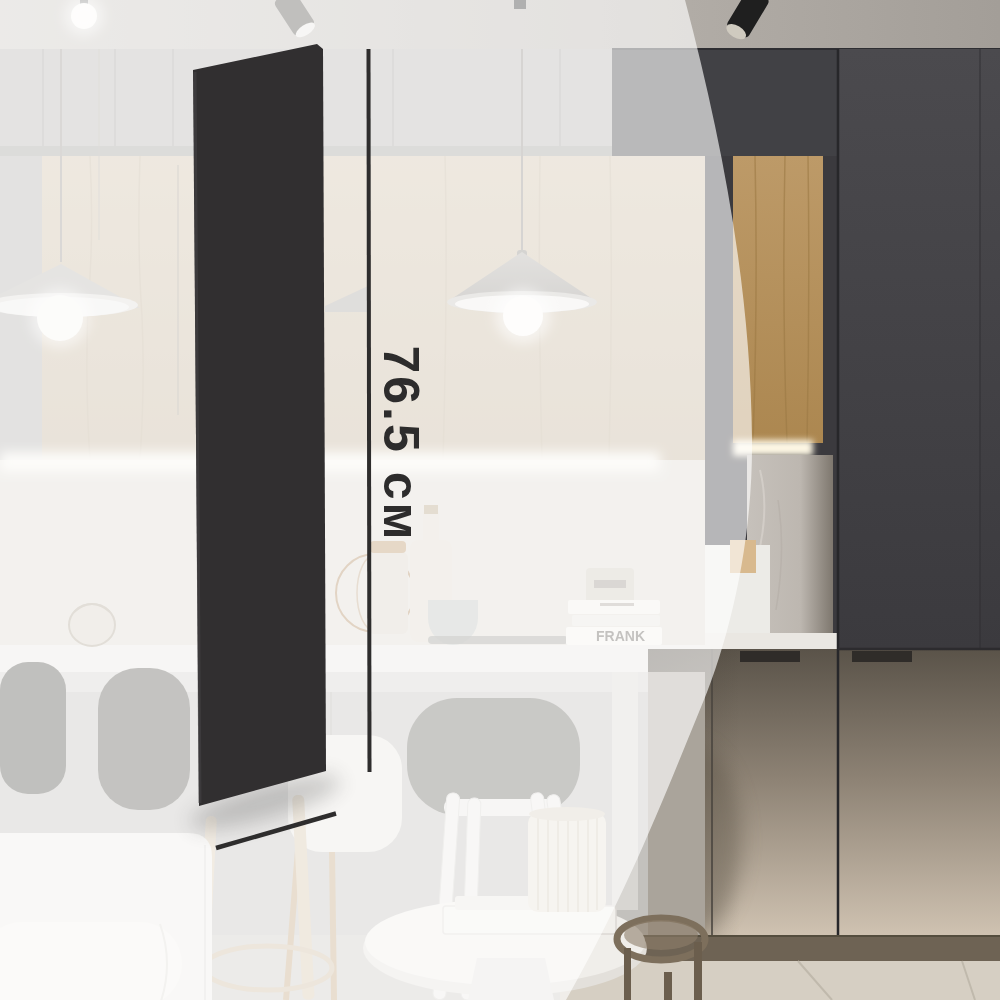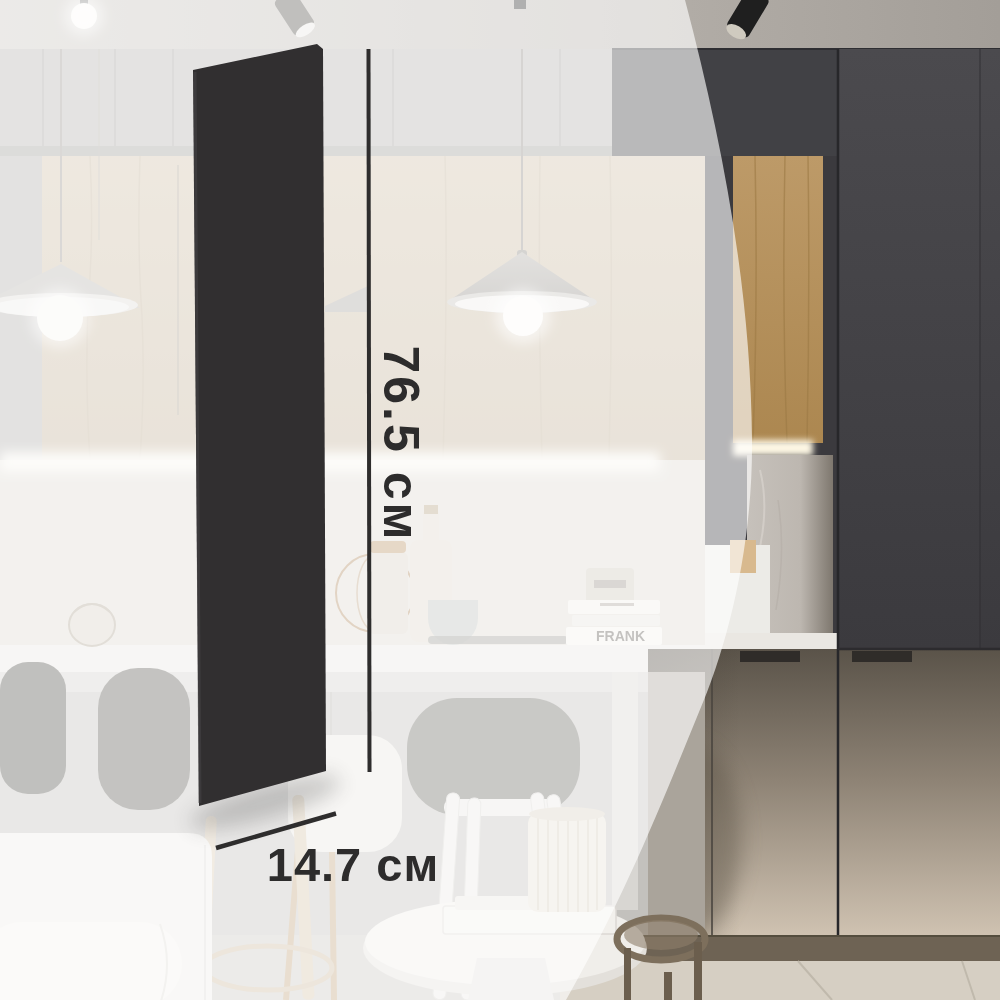--- a/index.html
+++ b/index.html
@@ -280,15 +280,14 @@
   <g>
     <ellipse cx="265" cy="802" rx="78" ry="17" transform="rotate(-16 265 802)" fill="#2b2b2b" opacity="0.22" filter="url(#blur10)"></ellipse>
     <polygon points="193,70 317,44 323,49 326,771 199,806" fill="#312f30"></polygon>
     <polyline points="195,72 200,803" fill="none" stroke="#454344" stroke-width="3" opacity="0.6"></polyline>
     <line x1="368.5" y1="49" x2="369.5" y2="772" stroke-width="4" stroke="#2e2d2d"></line>
     <line x1="216" y1="848" x2="336" y2="813.5" stroke-width="4.5" stroke="#2e2d2d"></line>
   </g>
 </svg>
 
 <div class="dim-label vertical">76.5 см</div>
-<div class="dim-label horizontal">14.7 см</div>
 
 </div>
 
 </body></html>

